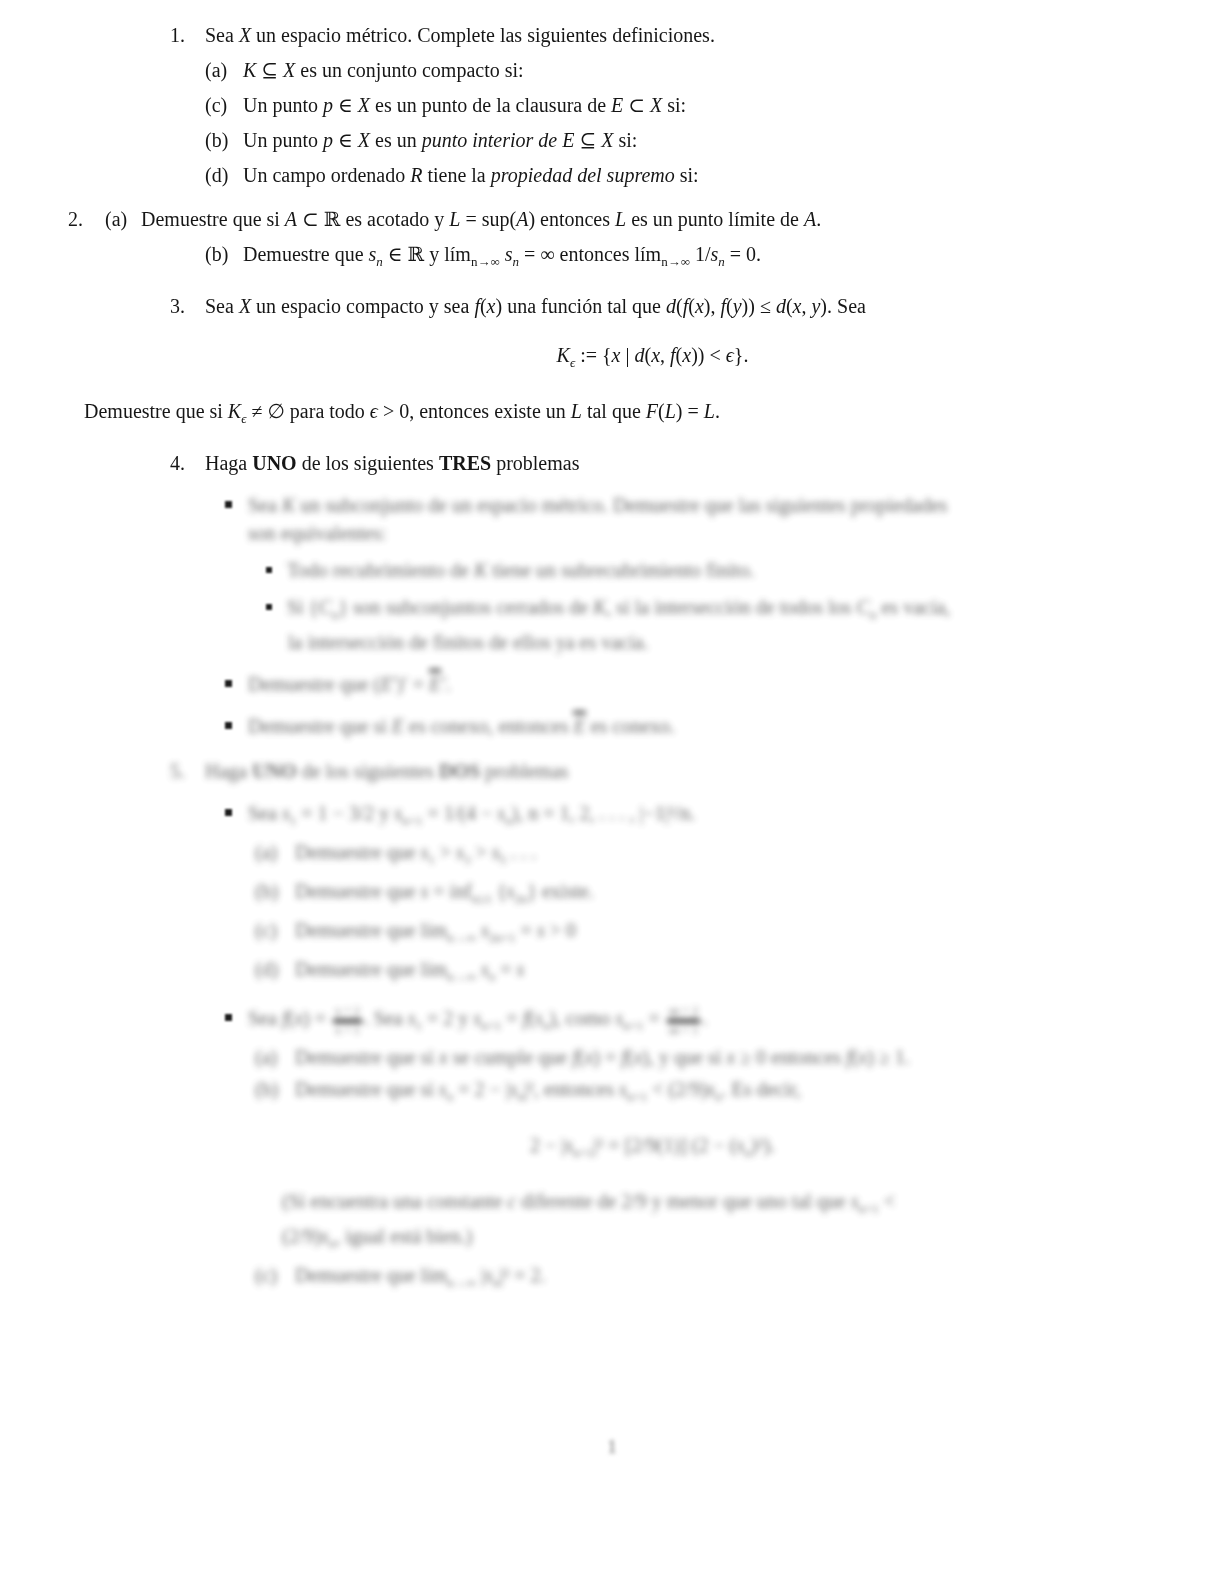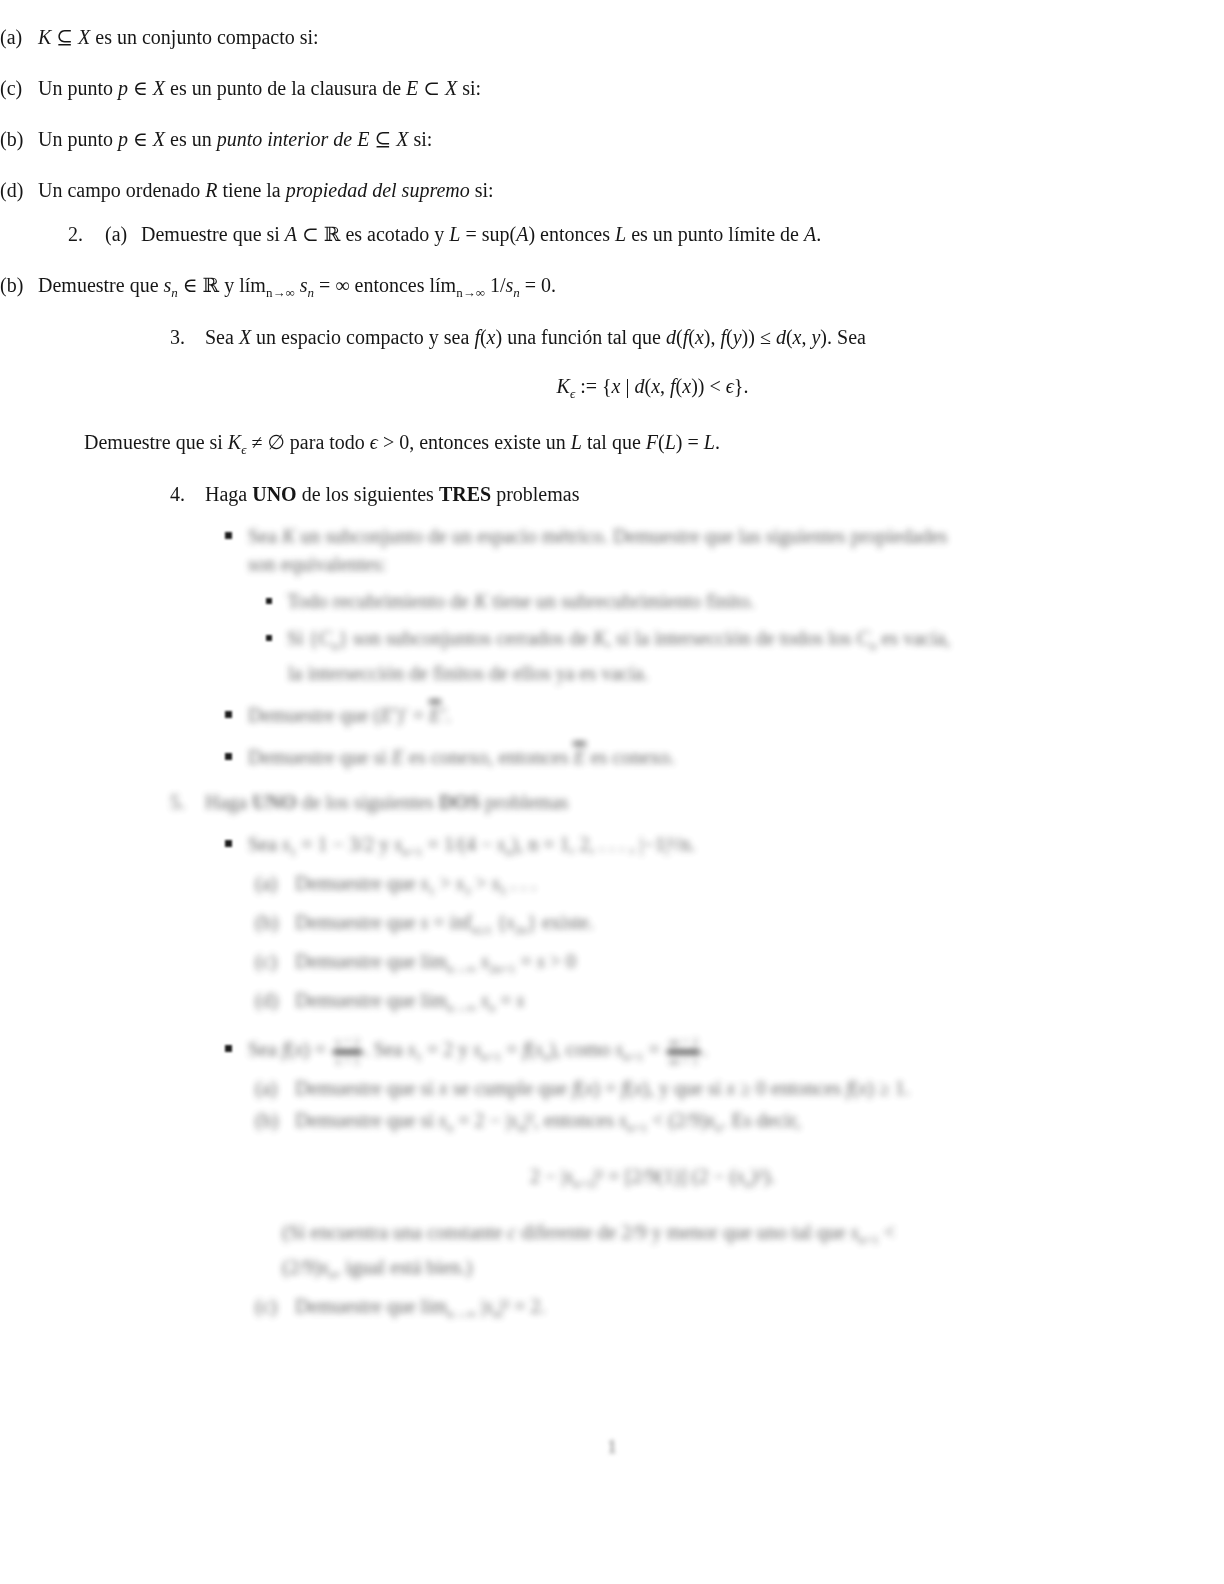--- a/index.html
+++ b/index.html
@@ -19,21 +19,21 @@
   .i  { font-style:italic; }
   .b  { font-weight:bold; }
   sub { font-size:13px; }
 
   
   .l-item        { margin-top:18px; padding-left:170px; }
   .l-item  .lbl  { display:inline-block; width:35px; }
   .l-item2       { margin-top:17px; padding-left:68px; }
   .l-item2 .lbl  { display:inline-block; width:37px; }
   .l-item2 .lbl2 { display:inline-block; width:36px; }
-  .l-suba        { margin-top:24px;  }
+  .l-suba        { margin-top:8px;  padding-left:205px; }
   .l-suba .lbl   { display:inline-block; width:38px; }
   .l-para3       { margin-top:21px; padding-left:84px; }
   .l-eq          { margin-top:22px; margin-bottom:22px; padding-left:205px; width:895px; text-align:center; }
   .l-bullet      { margin-top:15px; padding-left:225px; }
   .l-bulletcont  { margin-top:1px;  padding-left:248px; }
   .l-subbullet   { margin-top:10px; padding-left:266px; }
   .l-subbulletcont { margin-top:1px; padding-left:288px; }
   .l-sub5        { margin-top:5px;  padding-left:255px; }
   .l-sub5 .lbl   { display:inline-block; width:40px; }
   .l-para5       { margin-top:19px; padding-left:282px; }
@@ -56,20 +56,21 @@
     position:absolute; top:1436px; left:0; width:100%;
     text-align:center; font-size:19px; color:#6f6f6f; filter:blur(2.2px);
   }
 </style>
 </head>
 <body>
 
 <div class="page">
 
   <div class="docbody" id="doc-body">
+      <div class="line l-item"><span class="lbl">1.</span><span class="txt"><span>Sea </span><span class="i">X</span><span> un espacio métrico. Complete las siguientes definiciones.</span></span></div>
       <div class="line l-suba"><span class="lbl">(a)</span><span class="txt"><span class="i">K</span><span> ⊆ </span><span class="i">X</span><span> es un conjunto compacto si:</span></span></div>
       <div class="line l-suba"><span class="lbl">(c)</span><span class="txt"><span>Un punto </span><span class="i">p</span><span> ∈ </span><span class="i">X</span><span> es un punto de la clausura de </span><span class="i">E</span><span> ⊂ </span><span class="i">X</span><span> si:</span></span></div>
       <div class="line l-suba"><span class="lbl">(b)</span><span class="txt"><span>Un punto </span><span class="i">p</span><span> ∈ </span><span class="i">X</span><span> es un </span><span class="i">punto interior de E ⊆ X</span><span> si:</span></span></div>
       <div class="line l-suba"><span class="lbl">(d)</span><span class="txt"><span>Un campo ordenado </span><span class="i">R</span><span> tiene la </span><span class="i">propiedad del supremo</span><span> si:</span></span></div>
       <div class="line l-item2"><span class="lbl">2.</span><span class="lbl2">(a)</span><span class="txt"><span>Demuestre que si </span><span class="i">A</span><span> ⊂ ℝ es acotado y </span><span class="i">L</span><span> = sup(</span><span class="i">A</span><span>) entonces </span><span class="i">L</span><span> es un punto límite de </span><span class="i">A</span><span>.</span></span></div>
       <div class="line l-suba"><span class="lbl">(b)</span><span class="txt"><span>Demuestre que </span><span class="i">s</span><sub class="i">n</sub><span> ∈ ℝ y lím</span><sub>n→∞</sub><span> </span><span class="i">s</span><sub class="i">n</sub><span> = ∞ entonces lím</span><sub>n→∞</sub><span> 1/</span><span class="i">s</span><sub class="i">n</sub><span> = 0.</span></span></div>
       <div class="line l-item"><span class="lbl">3.</span><span class="txt"><span>Sea </span><span class="i">X</span><span> un espacio compacto y sea </span><span class="i">f</span><span>(</span><span class="i">x</span><span>) una función tal que </span><span class="i">d</span><span>(</span><span class="i">f</span><span>(</span><span class="i">x</span><span>), </span><span class="i">f</span><span>(</span><span class="i">y</span><span>)) ≤ </span><span class="i">d</span><span>(</span><span class="i">x</span><span>, </span><span class="i">y</span><span>). Sea</span></span></div>
       <div class="line l-eq"><span class="txt"><span class="i">K</span><sub class="i">ϵ</sub><span> := {</span><span class="i">x</span><span> | </span><span class="i">d</span><span>(</span><span class="i">x</span><span>, </span><span class="i">f</span><span>(</span><span class="i">x</span><span>)) &lt; </span><span class="i">ϵ</span><span>}.</span></span></div>
       <div class="line l-para3"><span class="txt"><span>Demuestre que si </span><span class="i">K</span><sub class="i">ϵ</sub><span> ≠ ∅ para todo </span><span class="i">ϵ</span><span> &gt; 0, entonces existe un </span><span class="i">L</span><span> tal que </span><span class="i">F</span><span>(</span><span class="i">L</span><span>) = </span><span class="i">L</span><span>.</span></span></div>
       <div class="line l-item"><span class="lbl">4.</span><span class="txt"><span>Haga </span><span class="b">UNO</span><span> de los siguientes </span><span class="b">TRES</span><span> problemas</span></span></div>

